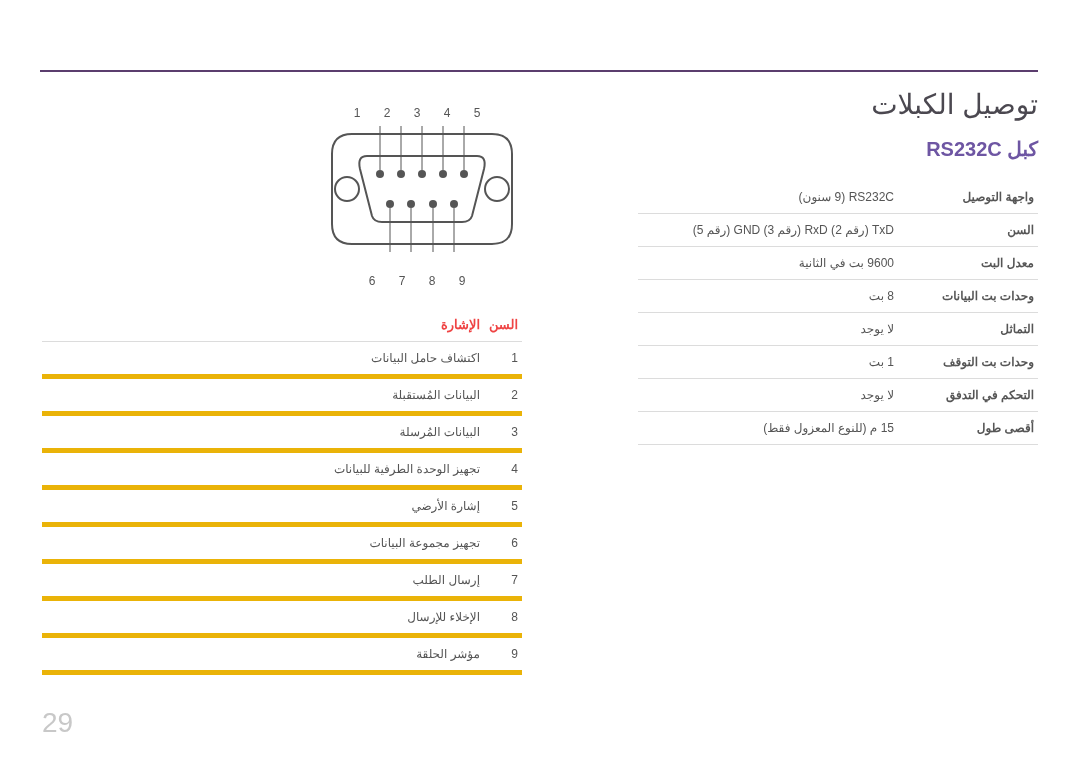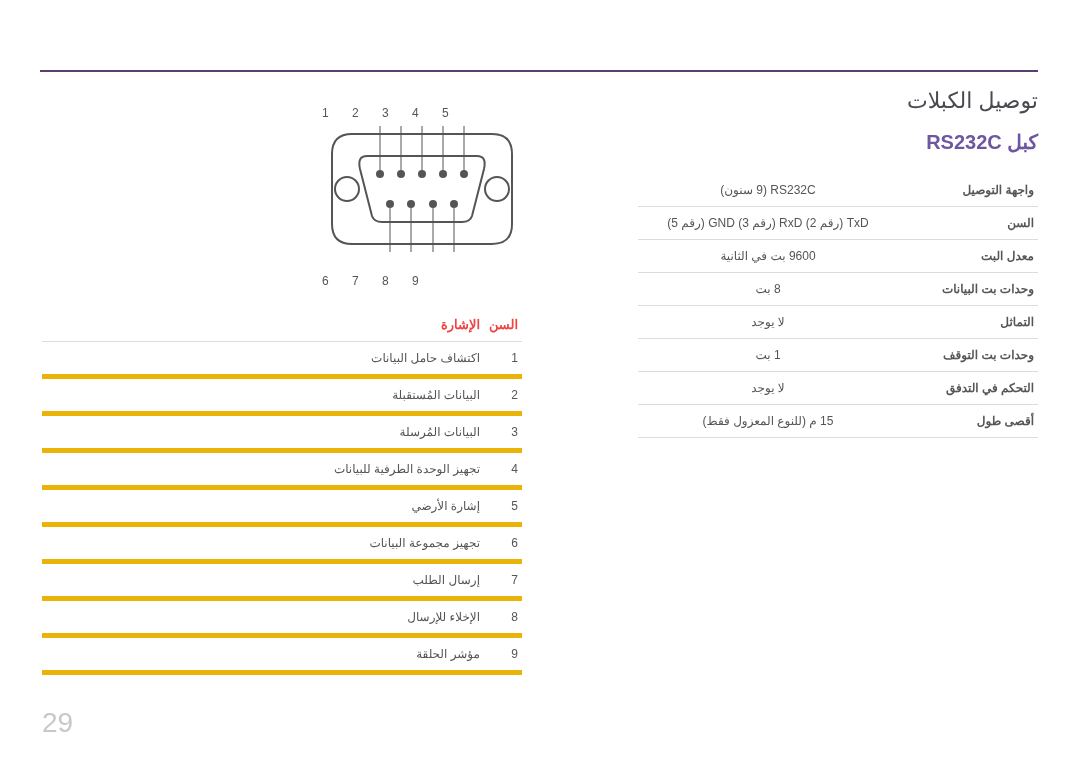--- a/index.html
+++ b/index.html
@@ -39,21 +39,21 @@
     text-align: right;
   }
   h1.title {
     font-weight: 400;
     font-size: 30px;
     color: #473a4f;
     margin: 0 0 22px 0;
   }
   h2.sub {
     font-weight: 400;
-    font-size: 22px;
+    font-size: 28px;
     color: #4b4850;
     margin: 0 0 16px 0;
   }
   .cable-label {
     font-size: 20px;
     color: #6e56a3;
     font-weight: 600;
     margin: 0 0 20px 0;
   }
   table.specs {
@@ -67,21 +67,21 @@
     padding: 9px 4px;
     vertical-align: top;
   }
   table.specs td.lab {
     font-weight: 700;
     width: 35%;
     color: #565656;
     text-align: right;
   }
   table.specs td.val {
-    text-align: center;
+    text-align: right;
     direction: rtl;
   }
   .bullet-row {
     font-size: 12px;
     color: #555;
     margin-top: 4px;
     text-align: right;
   }
   .bullet-row .dot {
     display: inline-block;
@@ -97,21 +97,21 @@
     margin-top: 18px;
     width: 200px;
     margin-left: auto;
     margin-right: 0;
   }
   .num-row {
     direction: ltr;
     font-size: 12px;
     color: #555;
     letter-spacing: 10px;
-    text-align: left;
+    text-align: center;
     margin: 0;
   }
   .num-row.top { margin-bottom: 4px; }
   .num-row.bot { margin-top: 20px; letter-spacing: 10px; }
   svg.connector { display: block; margin: 0 auto; }
   
   table.pins {
     width: 100%;
     border-collapse: collapse;
     font-size: 12px;

